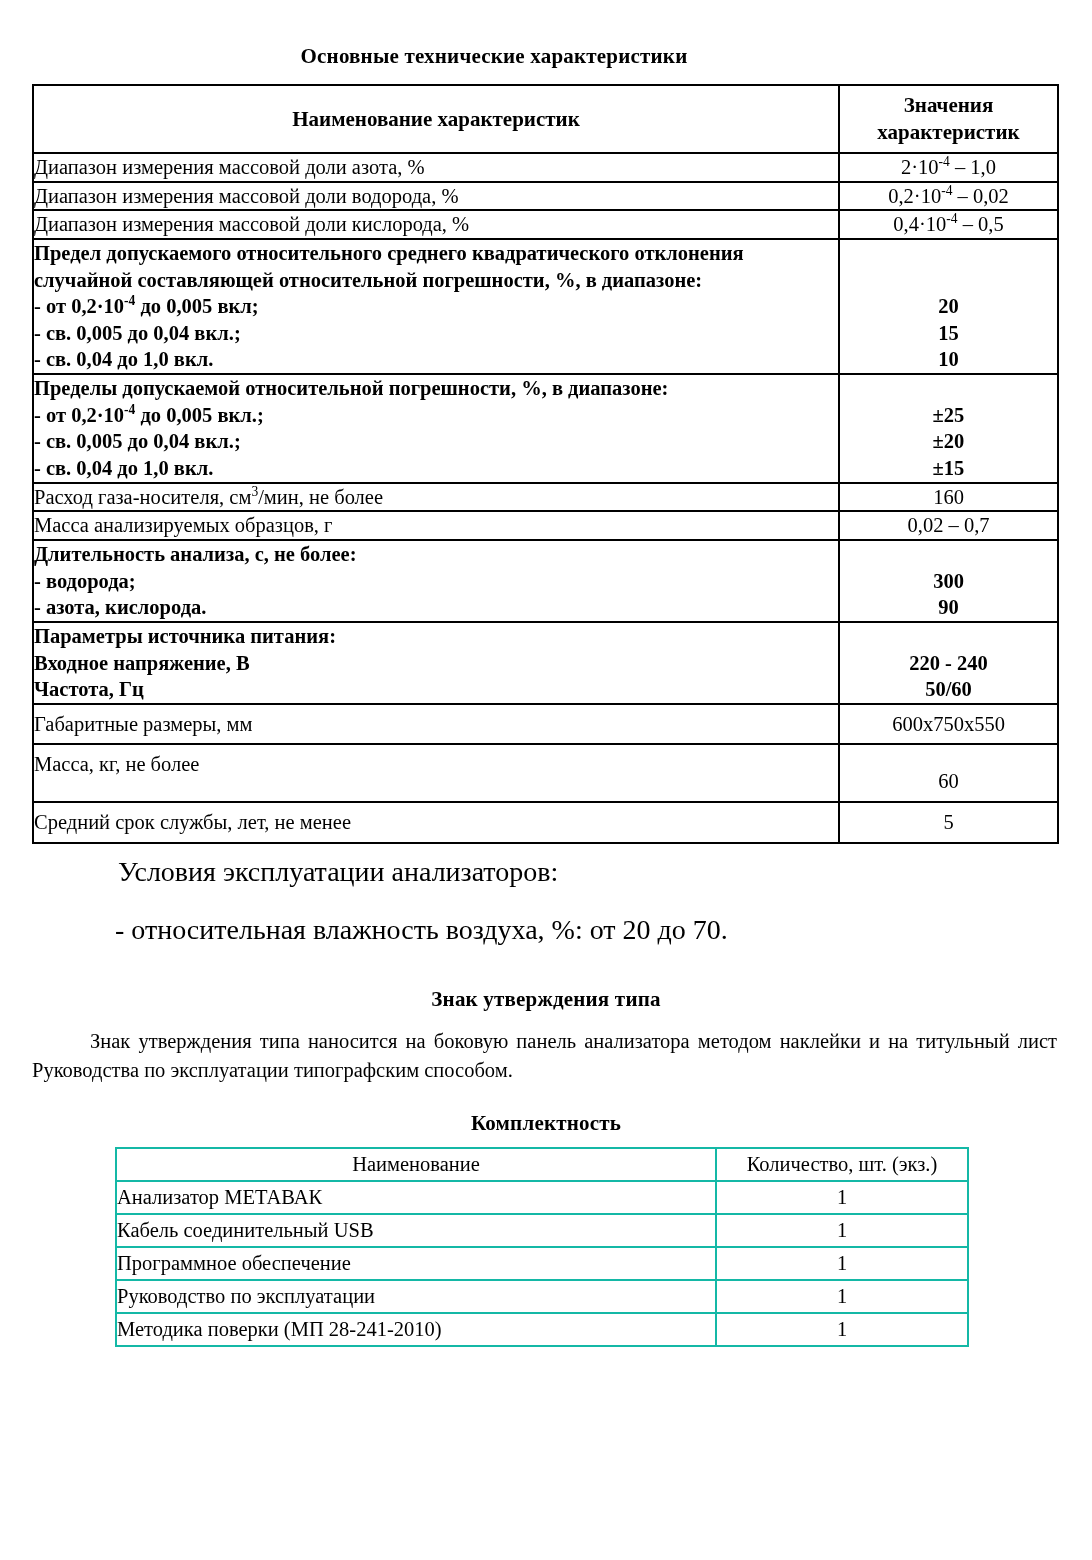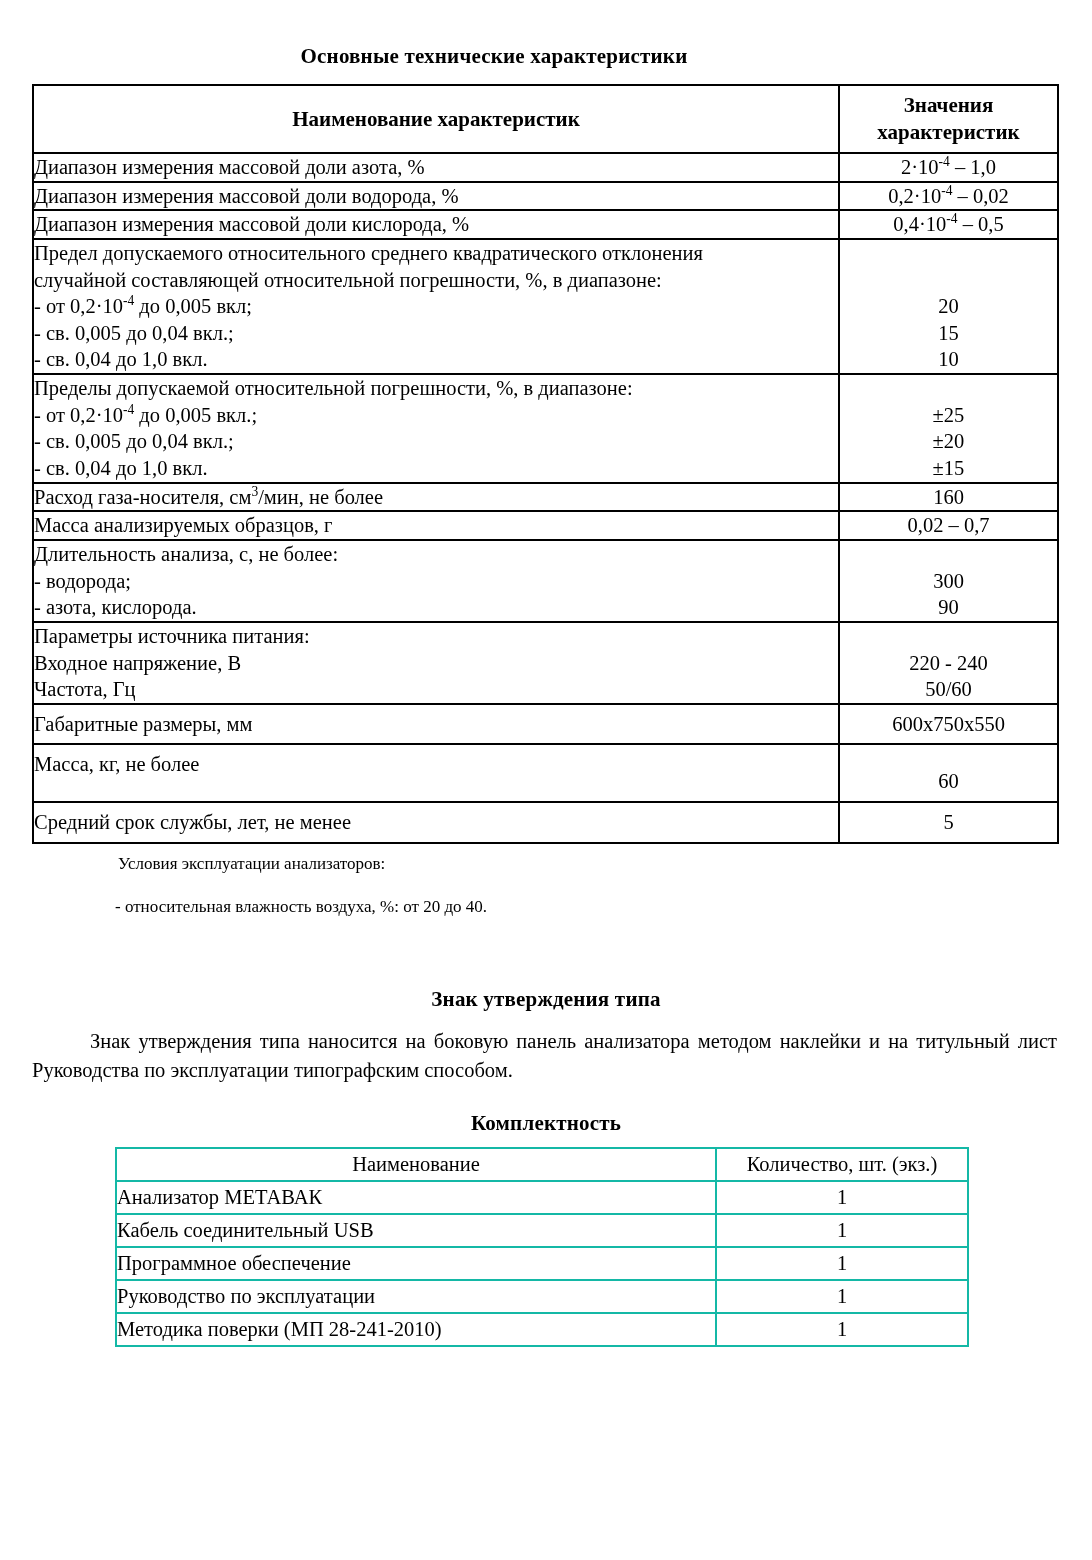--- a/index.html
+++ b/index.html
@@ -68,34 +68,34 @@
     border-radius: 13px;
   }
   .val-cell {
     text-align: center;
     padding: 2px 4px 3px 4px;
     line-height: 1.30;
   }
   .val-cell.bottom-align {
     vertical-align: bottom;
   }
-  .lines > div { white-space: nowrap; }
+  .lines > div { white-space: nowrap; font-weight: bold; }
   sup {
     font-size: 0.66em;
     vertical-align: super;
     line-height: 0;
   }
 
   
   .conditions {
     position: absolute;
     left: 0;
     top: 852px;
     width: 1092px;
-    font-size: 17px;
+    font-size: 28px;
     line-height: 1.40;
   }
   .conditions .lead {
     margin-left: 118px;
   }
   .conditions .bullets {
     margin-top: 19px;
     margin-left: 115px;
   }
   .conditions .bullets div { margin-bottom: 2px; }
@@ -287,21 +287,21 @@
           <td class="name-cell" style="padding-top:6px;padding-bottom:6px;">Средний срок службы, лет, не менее</td>
           <td class="val-cell" style="padding-top:6px;padding-bottom:6px;">5</td>
         </tr>
       </tbody>
     </table>
   </div>
 
   <div class="conditions">
     <div class="lead">Условия эксплуатации анализаторов:</div>
     <div class="bullets">
-      <div>- относительная влажность воздуха, %: от 20 до 40.</div>
+      <div>- относительная влажность воздуха, %: от 20 до 70.</div>
     </div>
   </div>
 
   <div class="section-title mark-title">Знак утверждения типа</div>
   <div class="mark-para">Знак утверждения типа наносится на боковую панель анализатора методом наклейки и на титульный лист Руководства по эксплуатации типографским способом.</div>
 
   <div class="section-title kit-title">Комплектность</div>
 
   <div class="kit-table-wrap">
     <table class="kit">

